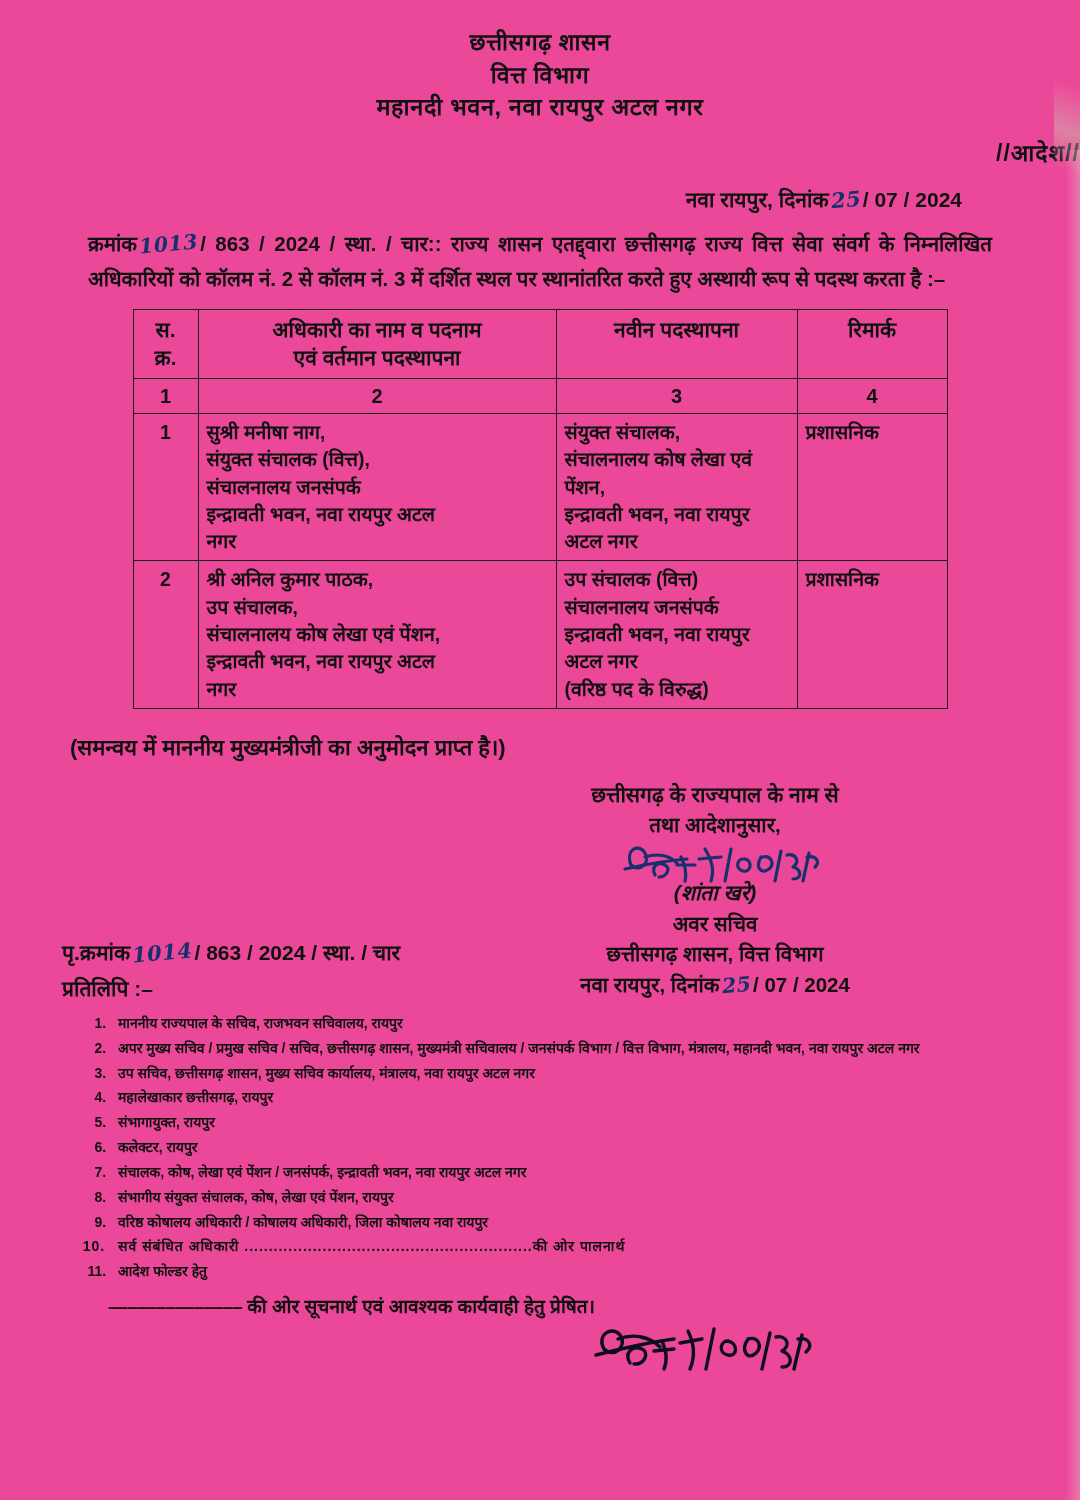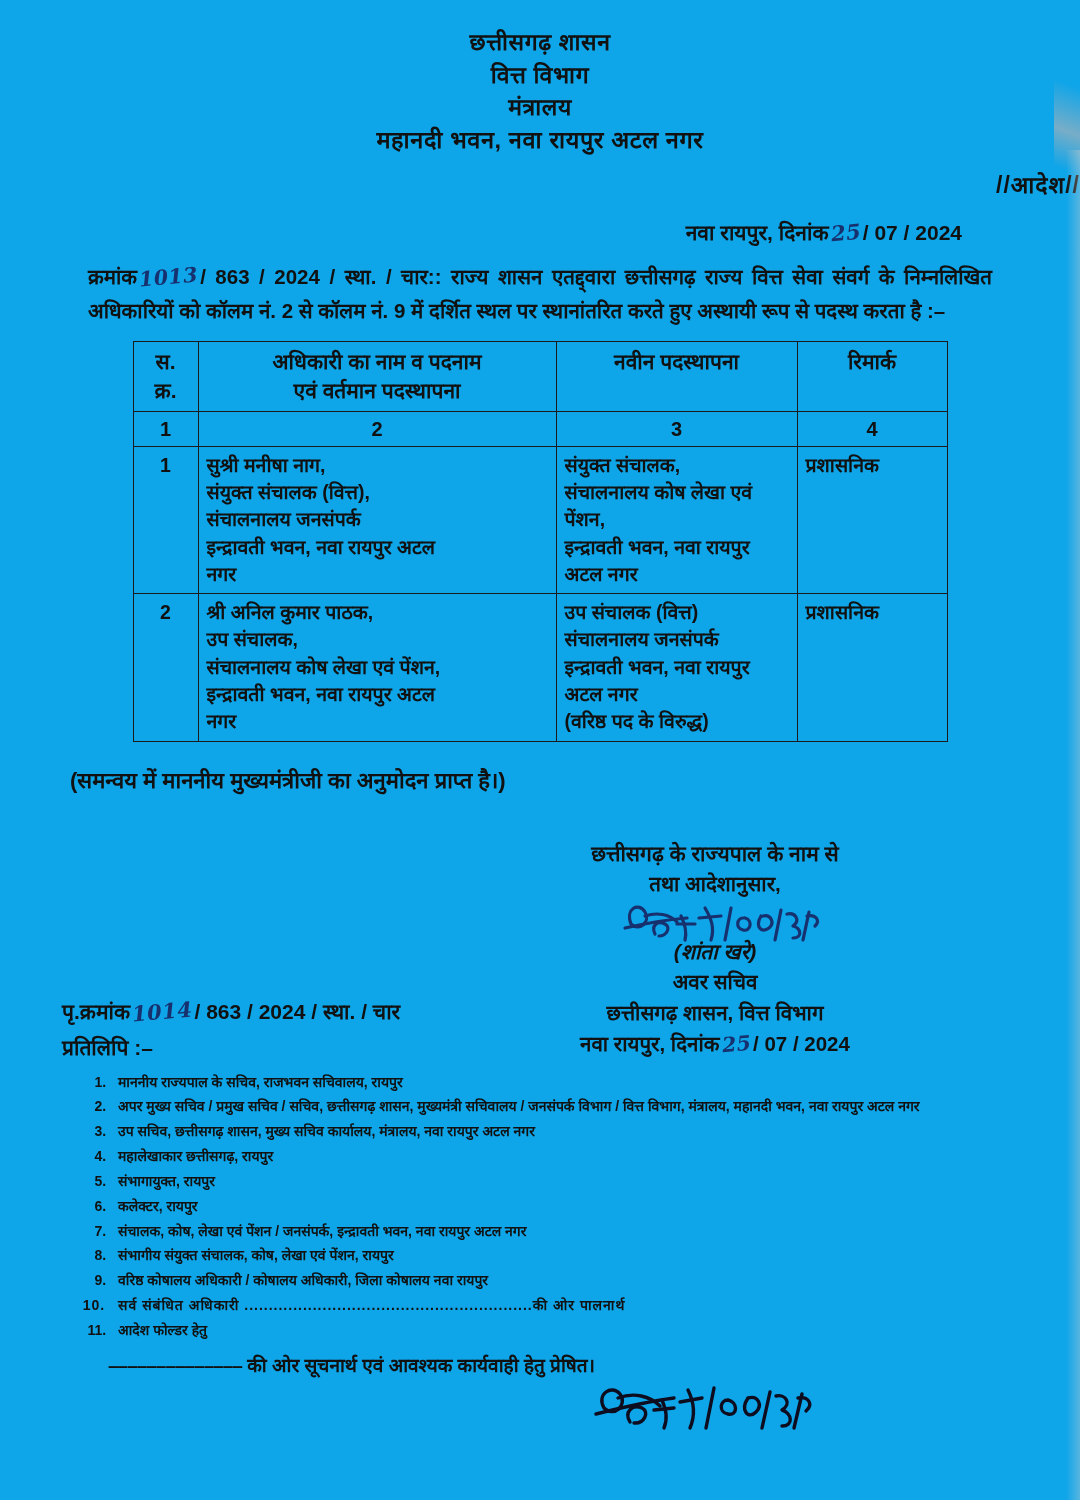--- a/index.html
+++ b/index.html
@@ -8,21 +8,21 @@
     padding: 0;
     background: #ffffff;
   }
   body {
     font-family: "Liberation Sans", "DejaVu Sans", sans-serif;
   }
   .page {
     position: relative;
     width: 1080px;
     height: 1500px;
-    background: #0ea5e9;
+    background: #ec4899;
     overflow: hidden;
     color: #111111;
     box-sizing: border-box;
   }
   
   .scan-edge {
     position: absolute;
     top: 0;
     right: 0;
     width: 26px;
@@ -130,21 +130,21 @@
 
   
   .approval {
     margin: 22px 0 16px 70px;
     font-size: 22px;
     font-weight: 700;
   }
 
   
   .sig-block {
-    margin-top: 44px;
+    margin-top: 18px;
     text-align: center;
     padding-right: 70px;
     padding-left: 420px;
     line-height: 1.5;
     font-size: 20.5px;
     font-weight: 600;
     position: relative;
   }
   .sig-block .governor { font-size: 21px; }
   .sig-name { font-size: 21px; font-weight: 700; margin-top: 2px; font-style: italic; }
@@ -205,32 +205,31 @@
 <body>
 
 <div class="page">
 
   <div class="scan-edge"></div>
   <div class="scan-edge2"></div>
 
   <div class="header">
     <div>छत्तीसगढ़ शासन</div>
     <div>वित्त विभाग</div>
-    <div>मंत्रालय</div>
     <div class="h-line4">महानदी भवन, नवा रायपुर अटल नगर</div>
     <div class="h-aadesh">//आदेश//</div>
   </div>
 
   <div class="date-line">
     <span>नवा रायपुर, दिनांक</span><span class="ink">25</span><span>/ 07 / 2024</span>
   </div>
 
   <div class="intro">
     <span>क्रमांक</span><span class="ink">1013</span><span>/ 863 / 2024 / स्था. / चार::</span>
-    <span>राज्य शासन एतद्द्वारा छत्तीसगढ़ राज्य वित्त सेवा संवर्ग के निम्नलिखित अधिकारियों को कॉलम नं. 2 से कॉलम नं. 9 में दर्शित स्थल पर स्थानांतरित करते हुए अस्थायी रूप से पदस्थ करता है :–</span>
+    <span>राज्य शासन एतद्द्वारा छत्तीसगढ़ राज्य वित्त सेवा संवर्ग के निम्नलिखित अधिकारियों को कॉलम नं. 2 से कॉलम नं. 3 में दर्शित स्थल पर स्थानांतरित करते हुए अस्थायी रूप से पदस्थ करता है :–</span>
   </div>
 
   <div class="tbl-wrap">
     <table class="order">
       <thead>
         <tr>
           <th class="c-sr">
             <span class="cellline">स.</span>
             <span class="cellline">क्र.</span>
           </th>

